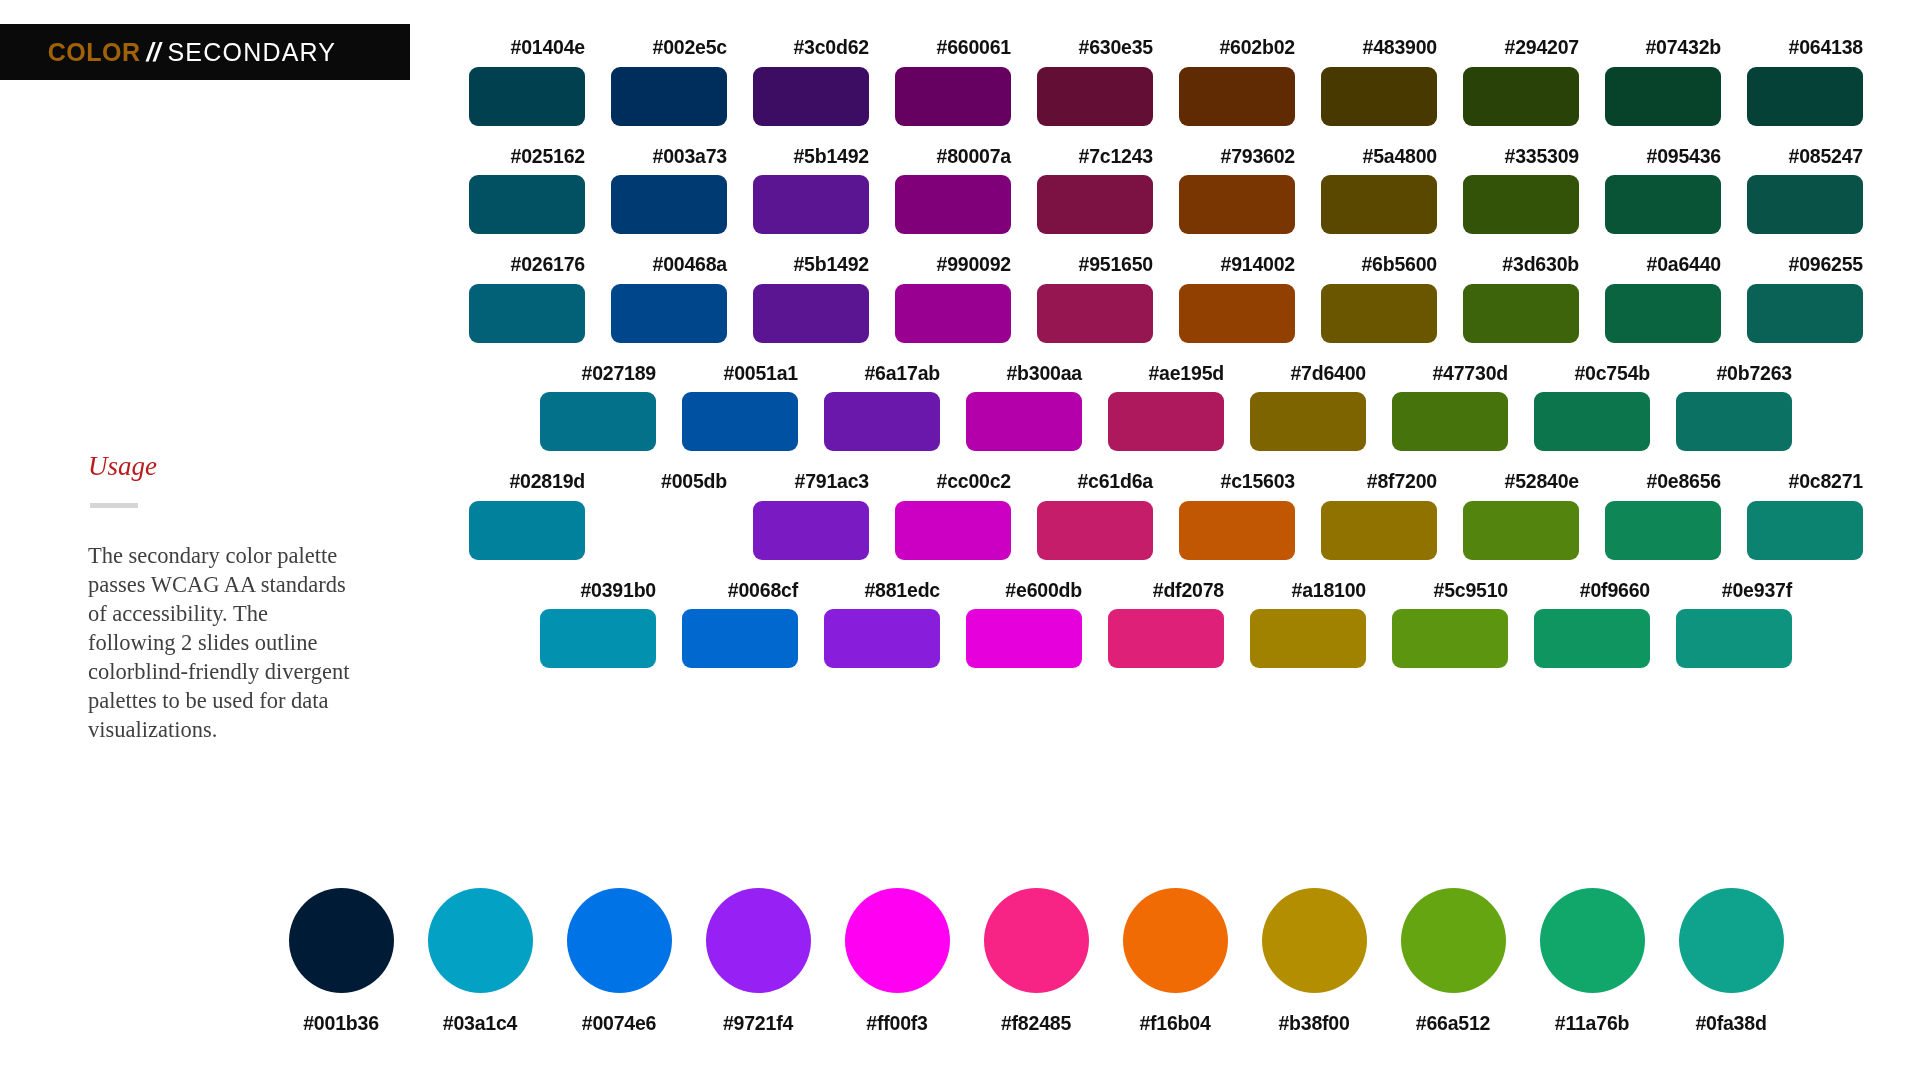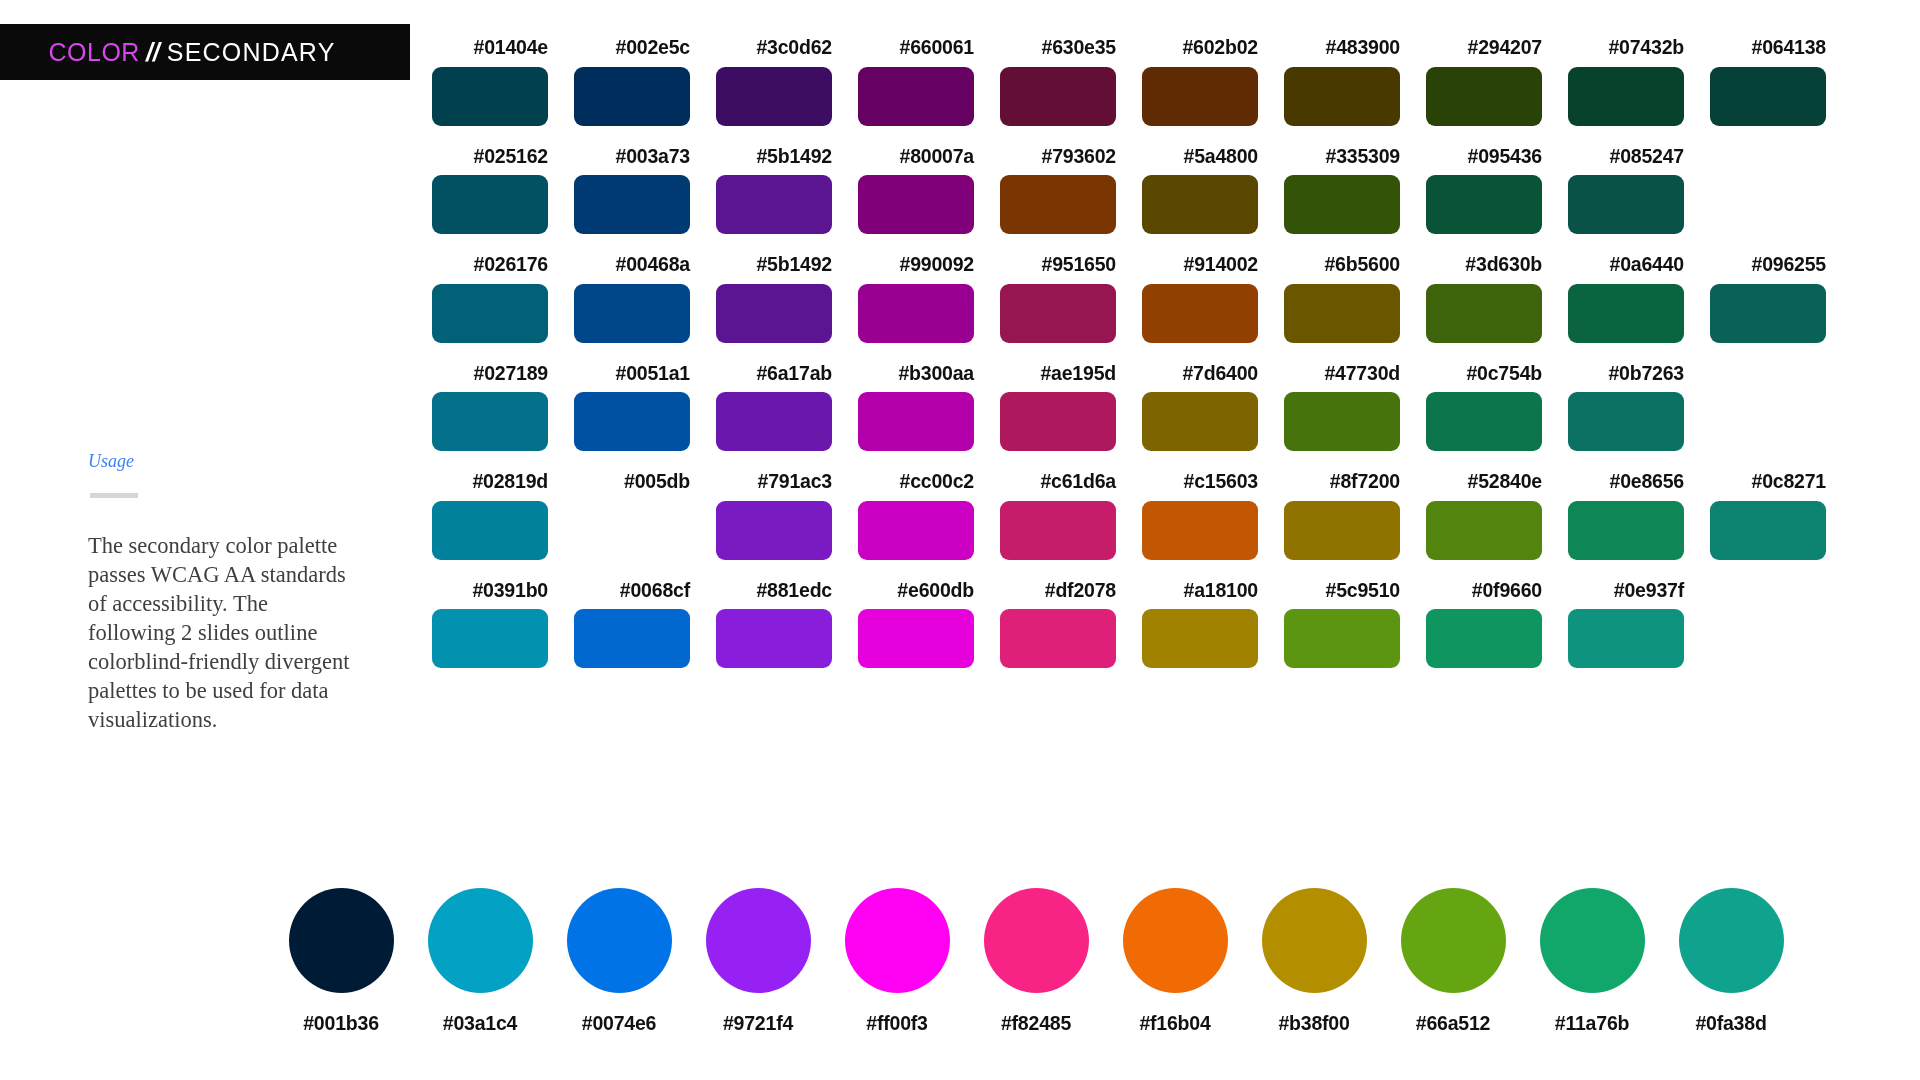--- a/index.html
+++ b/index.html
@@ -23,22 +23,22 @@
     width: 410px;
     height: 56px;
     background: #0a0a0a;
     display: flex;
     align-items: center;
     justify-content: center;
     box-sizing: border-box;
     padding-right: 26px;
   }
   #title-bar .t-bold {
-    color: #d946ef;
-    font-weight: normal;
+    color: #a16207;
+    font-weight: bold;
     font-size: 25px;
     letter-spacing: 0.5px;
   }
   #title-bar .t-slash {
     color: #ffffff;
     font-weight: bold;
     font-size: 25px;
     font-style: italic;
     margin: 0 7px 0 6px;
     letter-spacing: 0px;
@@ -53,22 +53,22 @@
   
   #usage-block {
     position: absolute;
     left: 88px;
     top: 452px;
     width: 270px;
   }
   #usage-heading {
     font-family: "Liberation Serif", serif;
     font-style: italic;
-    font-size: 18px;
-    color: #3b82f6;
+    font-size: 27px;
+    color: #b91c1c;
     margin: 0;
     line-height: 1.1;
   }
   #usage-divider {
     width: 48px;
     height: 5px;
     background: #d6d6d6;
     margin: 21px 0 33px 2px;
   }
   #usage-paragraph {
@@ -84,20 +84,21 @@
   #swatch-grid {
     position: absolute;
     left: 432px;
     top: 38px;
     width: 1468px;
   }
   .swatch-row {
     display: flex;
     gap: 26px;
     margin-bottom: 21px;
+    justify-content: center;
   }
   .swatch-cell {
     width: 116px;
     display: flex;
     flex-direction: column;
     align-items: flex-end;
   }
   .swatch-label {
     font-size: 19.5px;
     font-weight: bold;
@@ -211,20 +212,24 @@
       </div>
       <div class="swatch-cell">
         <div class="swatch-label">#5b1492</div>
         <div class="swatch-chip" style="background: rgb(91, 20, 146);"></div>
       </div>
       <div class="swatch-cell">
         <div class="swatch-label">#80007a</div>
         <div class="swatch-chip" style="background: rgb(128, 0, 122);"></div>
       </div>
       <div class="swatch-cell">
+        <div class="swatch-label">#7c1243</div>
+        <div class="swatch-chip" style="background: rgb(124, 18, 67);"></div>
+      </div>
+      <div class="swatch-cell">
         <div class="swatch-label">#793602</div>
         <div class="swatch-chip" style="background: rgb(121, 54, 2);"></div>
       </div>
       <div class="swatch-cell">
         <div class="swatch-label">#5a4800</div>
         <div class="swatch-chip" style="background: rgb(90, 72, 0);"></div>
       </div>
       <div class="swatch-cell">
         <div class="swatch-label">#335309</div>
         <div class="swatch-chip" style="background: rgb(51, 83, 9);"></div>

